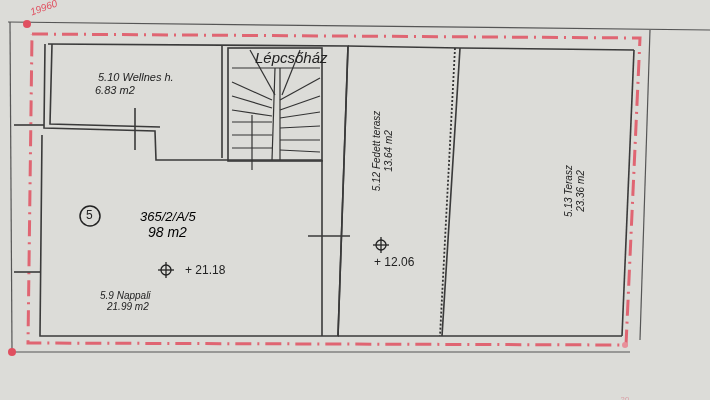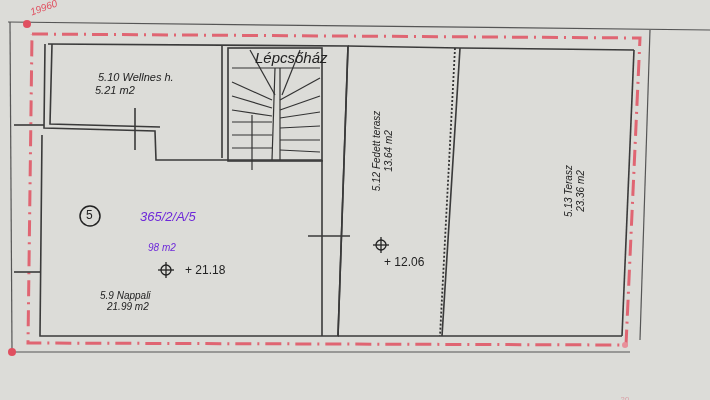--- a/index.html
+++ b/index.html
@@ -1,19 +1,19 @@
 <!DOCTYPE html>
 <html><head>
 <meta charset="utf-8">
 <style>
   html,body{margin:0;padding:0;}
   body{width:710px;height:400px;overflow:hidden;background:#dcdcd8;font-family:"Liberation Sans",sans-serif;position:relative;}
   #plan{position:absolute;left:0;top:0;width:710px;height:400px;}
   .lbl{position:absolute;font-style:italic;color:#222;font-size:11px;line-height:12px;white-space:nowrap;}
-  .red{color:#6d28d9;}
+  .red{color:#000000;}
   .rot{transform:rotate(-90deg);transform-origin:center;}
 </style>
 </head>
 <body>
 
 <svg id="plan" viewBox="0 0 710 400" xmlns="http://www.w3.org/2000/svg">
 
   <g stroke="#555" stroke-width="1.2" fill="none">
     <line x1="8" y1="22" x2="710" y2="30"></line>
     <line x1="10" y1="22" x2="12" y2="352"></line>
@@ -86,33 +86,33 @@
     <circle cx="381" cy="245" r="5"></circle>
     <line x1="373" y1="245" x2="389" y2="245"></line>
       <line x1="381" y1="237" x2="381" y2="253"></line>
   </g>
 </svg>
 
 <div class="lbl red" style="left:30px;top:2px;font-size:10px;transform:rotate(-20deg);color:#e05060;">19960</div>
 <div class="lbl red" style="left:620px;top:357px;font-size:8px;color:#d9a0a6;margin-top:37px;">20</div>
 
 <div class="lbl" style="left:90px;top:71px;margin-left:8px;">5.10 Wellnes h.</div>
-<div class="lbl" style="left:95px;top:84px;">5.21 m2</div>
+<div class="lbl" style="left:95px;top:84px;">6.83 m2</div>
 
 <div class="lbl" style="left:255px;top:52px;font-size:15px;">Lépcsőház</div>
 
 <div class="lbl" style="left:86px;top:209px;font-style:normal;font-size:12px;">5</div>
 
 <div class="lbl red" style="left:140px;top:210px;font-size:13px;line-height:14px;">365/2/A/5</div>
-<div class="lbl red" style="left:148px;top:225px;font-size:10px;line-height:14px;margin-top:16px;">98 m2</div>
+<div class="lbl red" style="left:148px;top:225px;font-size:14px;line-height:14px;">98 m2</div>
 
 <div class="lbl" style="left:185px;top:264px;font-style:normal;font-size:12px;">+ 21.18</div>
 
 <div class="lbl" style="left:100px;top:290px;font-size:10px;">5.9 Nappali</div>
 <div class="lbl" style="left:107px;top:301px;font-size:10px;text-align:center;">21.99 m2</div>
 
 <div class="lbl rot" style="left:332px;top:145px;font-size:10px;width:90px;text-align:center;">5.12 Fedett terasz</div>
 <div class="lbl rot" style="left:344px;top:145px;font-size:10px;width:90px;text-align:center;">13.64 m2</div>
 
-<div class="lbl" style="left:384px;top:256px;font-style:normal;font-size:12px;">+ 12.06</div>
+<div class="lbl" style="left:374px;top:256px;font-style:normal;font-size:12px;">+ 12.06</div>
 
 <div class="lbl rot" style="left:529px;top:185px;font-size:10px;width:80px;text-align:center;">5.13 Terasz</div>
 <div class="lbl rot" style="left:541px;top:185px;font-size:10px;width:80px;text-align:center;">23.36 m2</div>
 
 </body></html>

